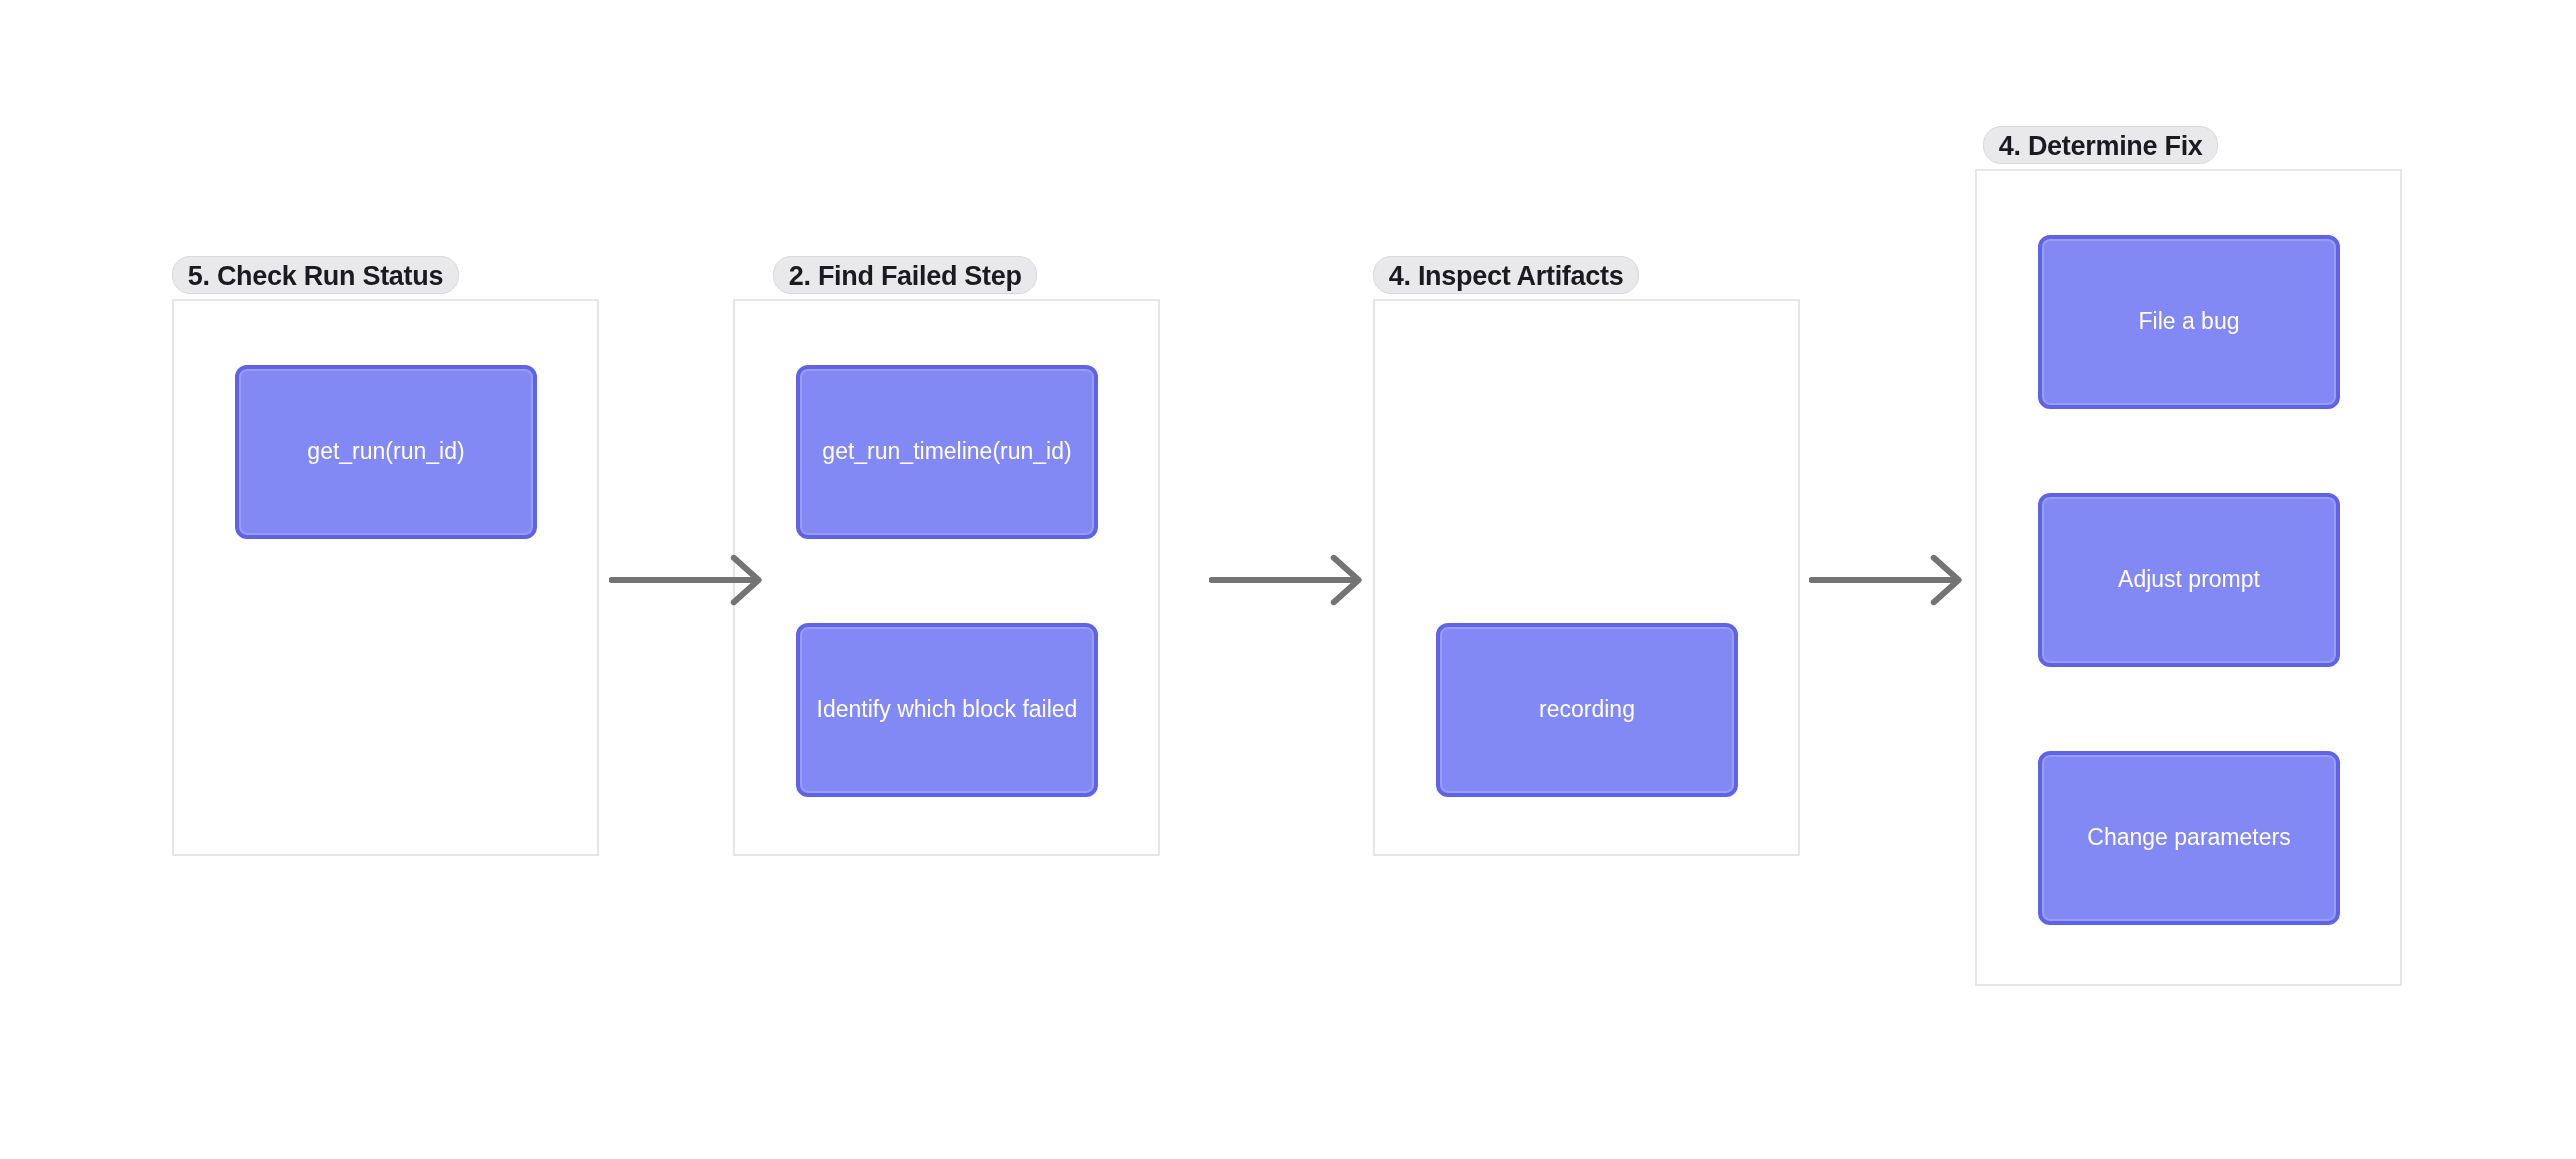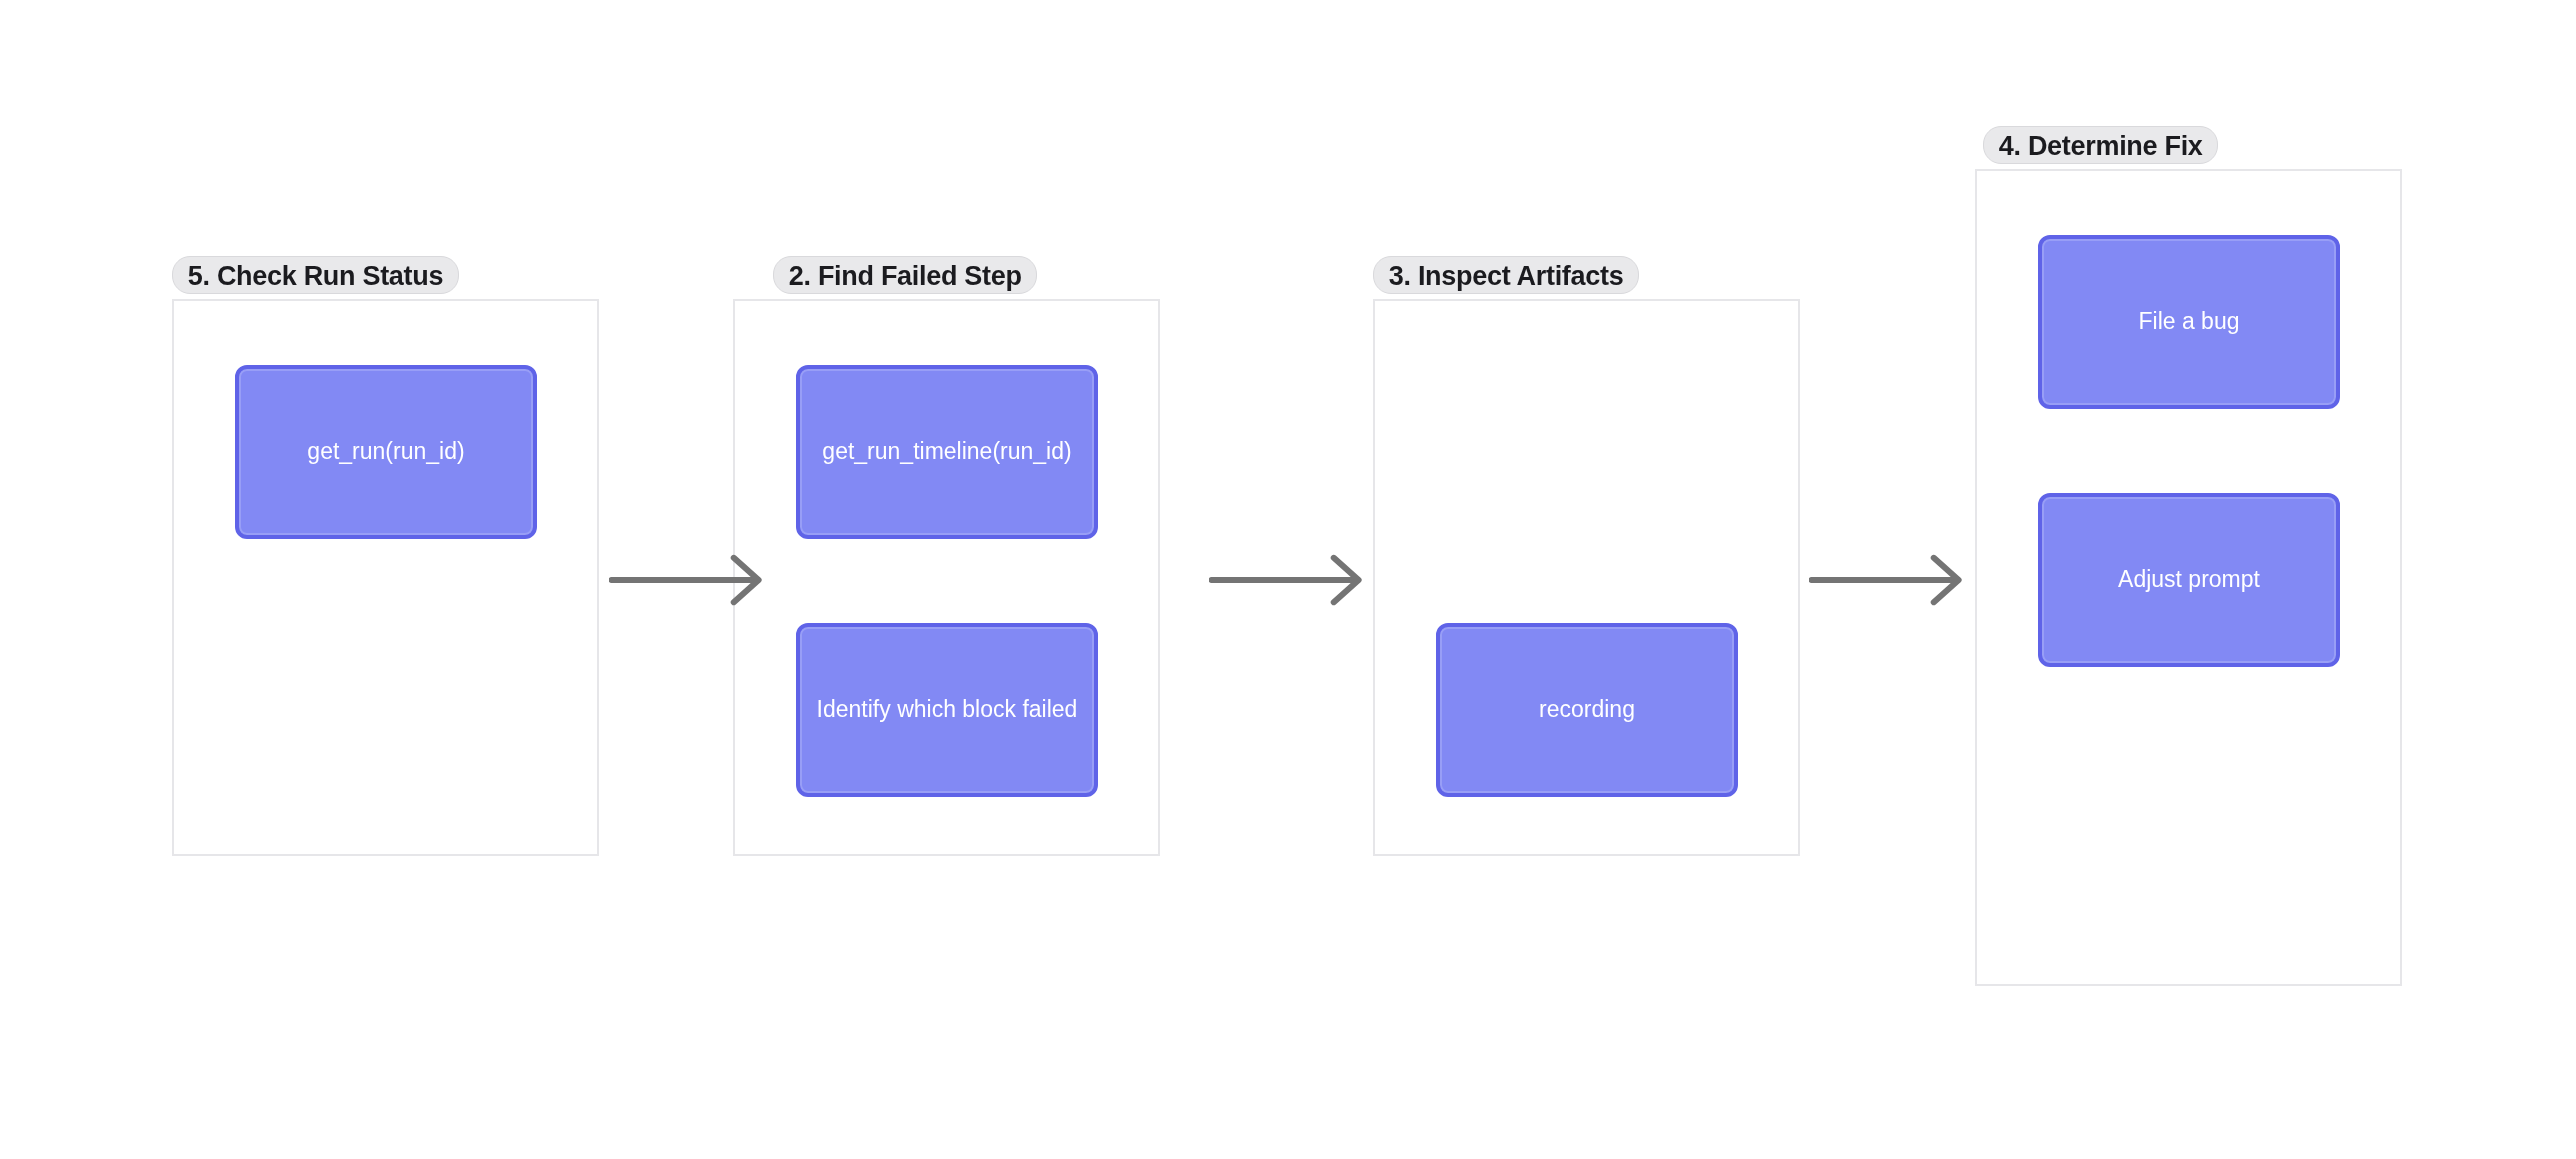--- a/index.html
+++ b/index.html
@@ -125,21 +125,21 @@
       </div>
     </div>
   </div>
 
   <svg class="arrow a2" viewBox="0 0 240 92">
     <line x1="4" y1="46" x2="218" y2="46"></line>
     <polyline points="186,13 223,46 186,79"></polyline>
   </svg>
 
   <div class="group g3">
-    <div class="pill">3. Inspect Artifacts</div>
+    <div class="pill">4. Inspect Artifacts</div>
     <div class="frame short">
       <div class="node r1">
         <span>recording</span>
       </div>
     </div>
   </div>
 
   <svg class="arrow a3" viewBox="0 0 240 92">
     <line x1="4" y1="46" x2="218" y2="46"></line>
     <polyline points="186,13 223,46 186,79"></polyline>
@@ -147,17 +147,20 @@
 
   <div class="group g4">
     <div class="pill">4. Determine Fix</div>
     <div class="frame tall">
       <div class="node r0">
         <span>File a bug</span>
       </div>
       <div class="node r1">
         <span>Adjust prompt</span>
       </div>
+      <div class="node r2">
+        <span>Change parameters</span>
+      </div>
     </div>
   </div>
 
 </div>
 
 
 </body></html>

